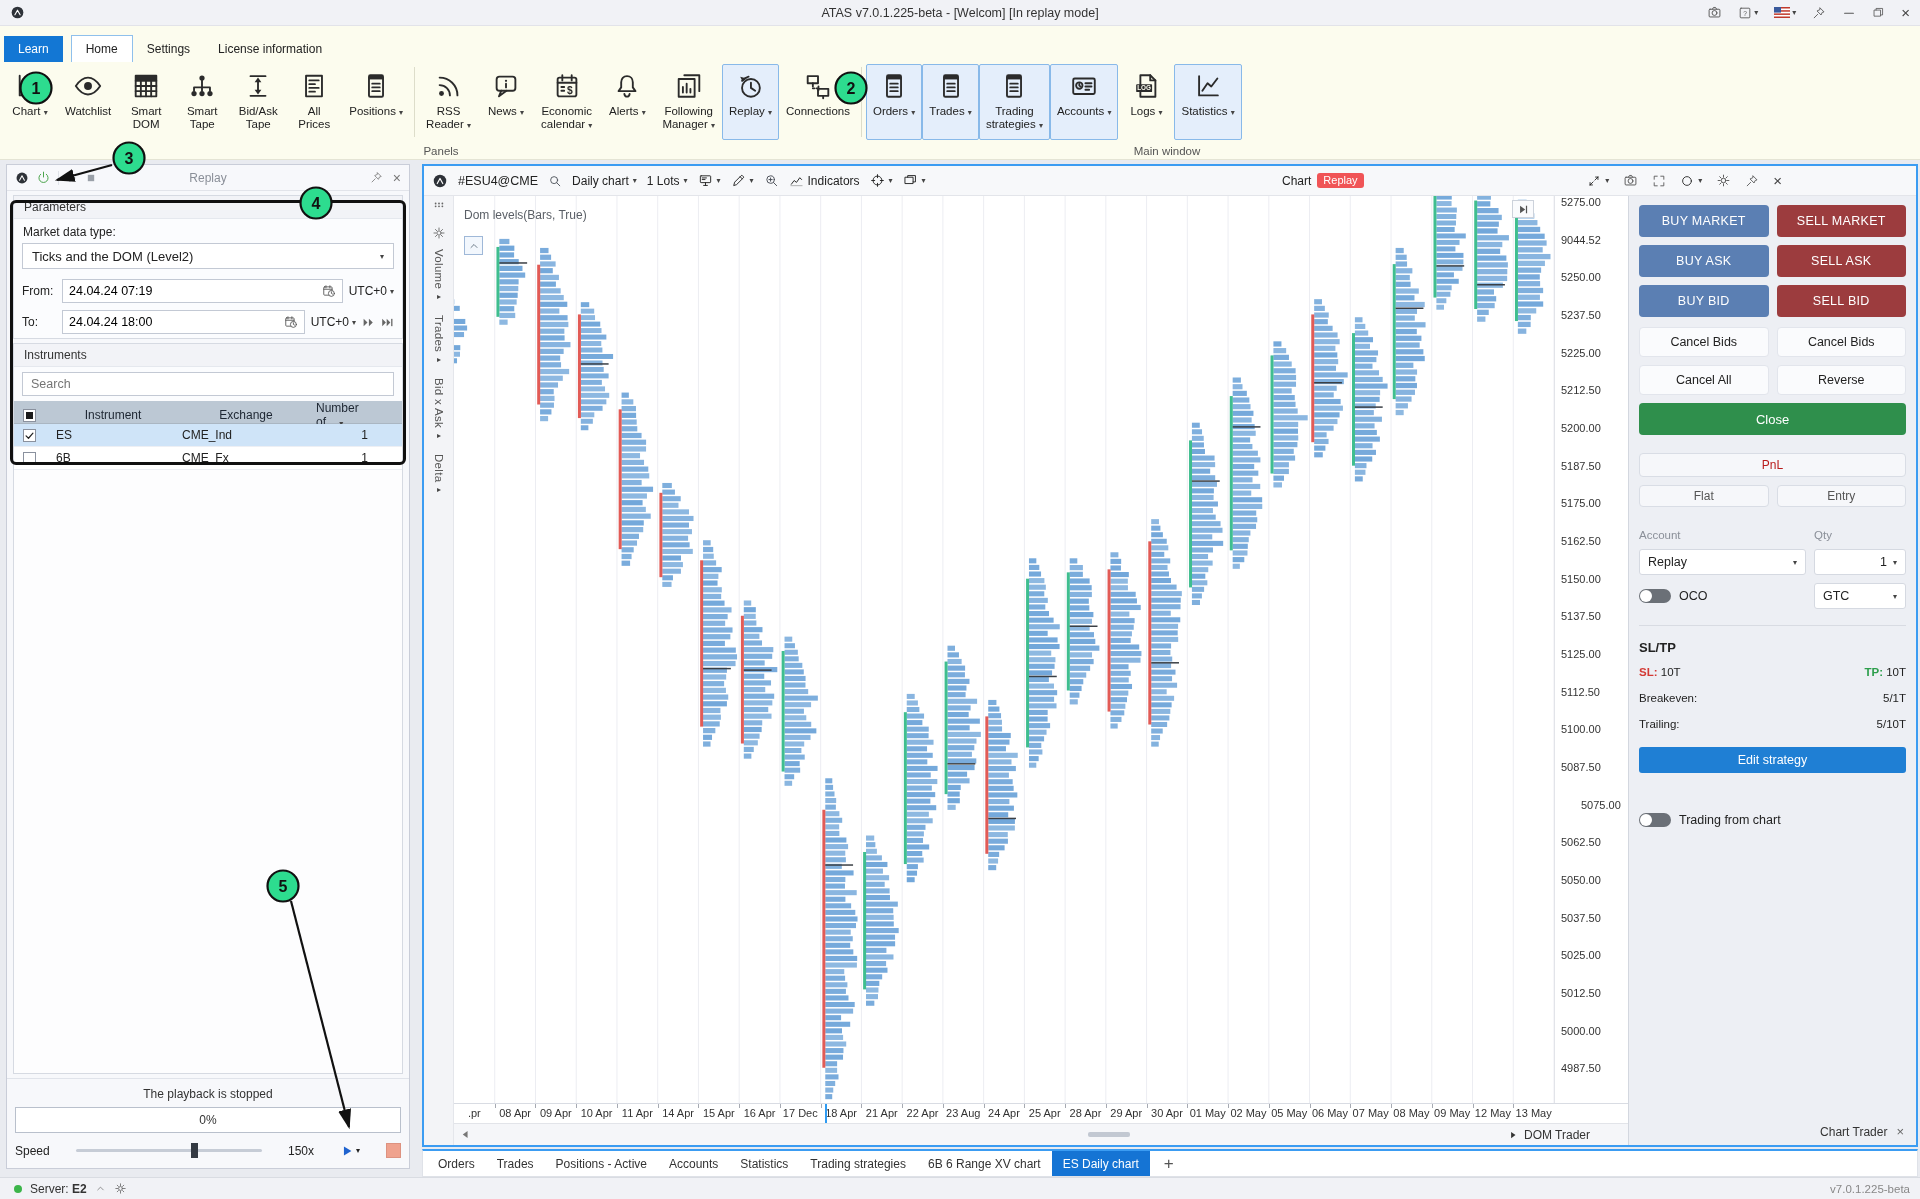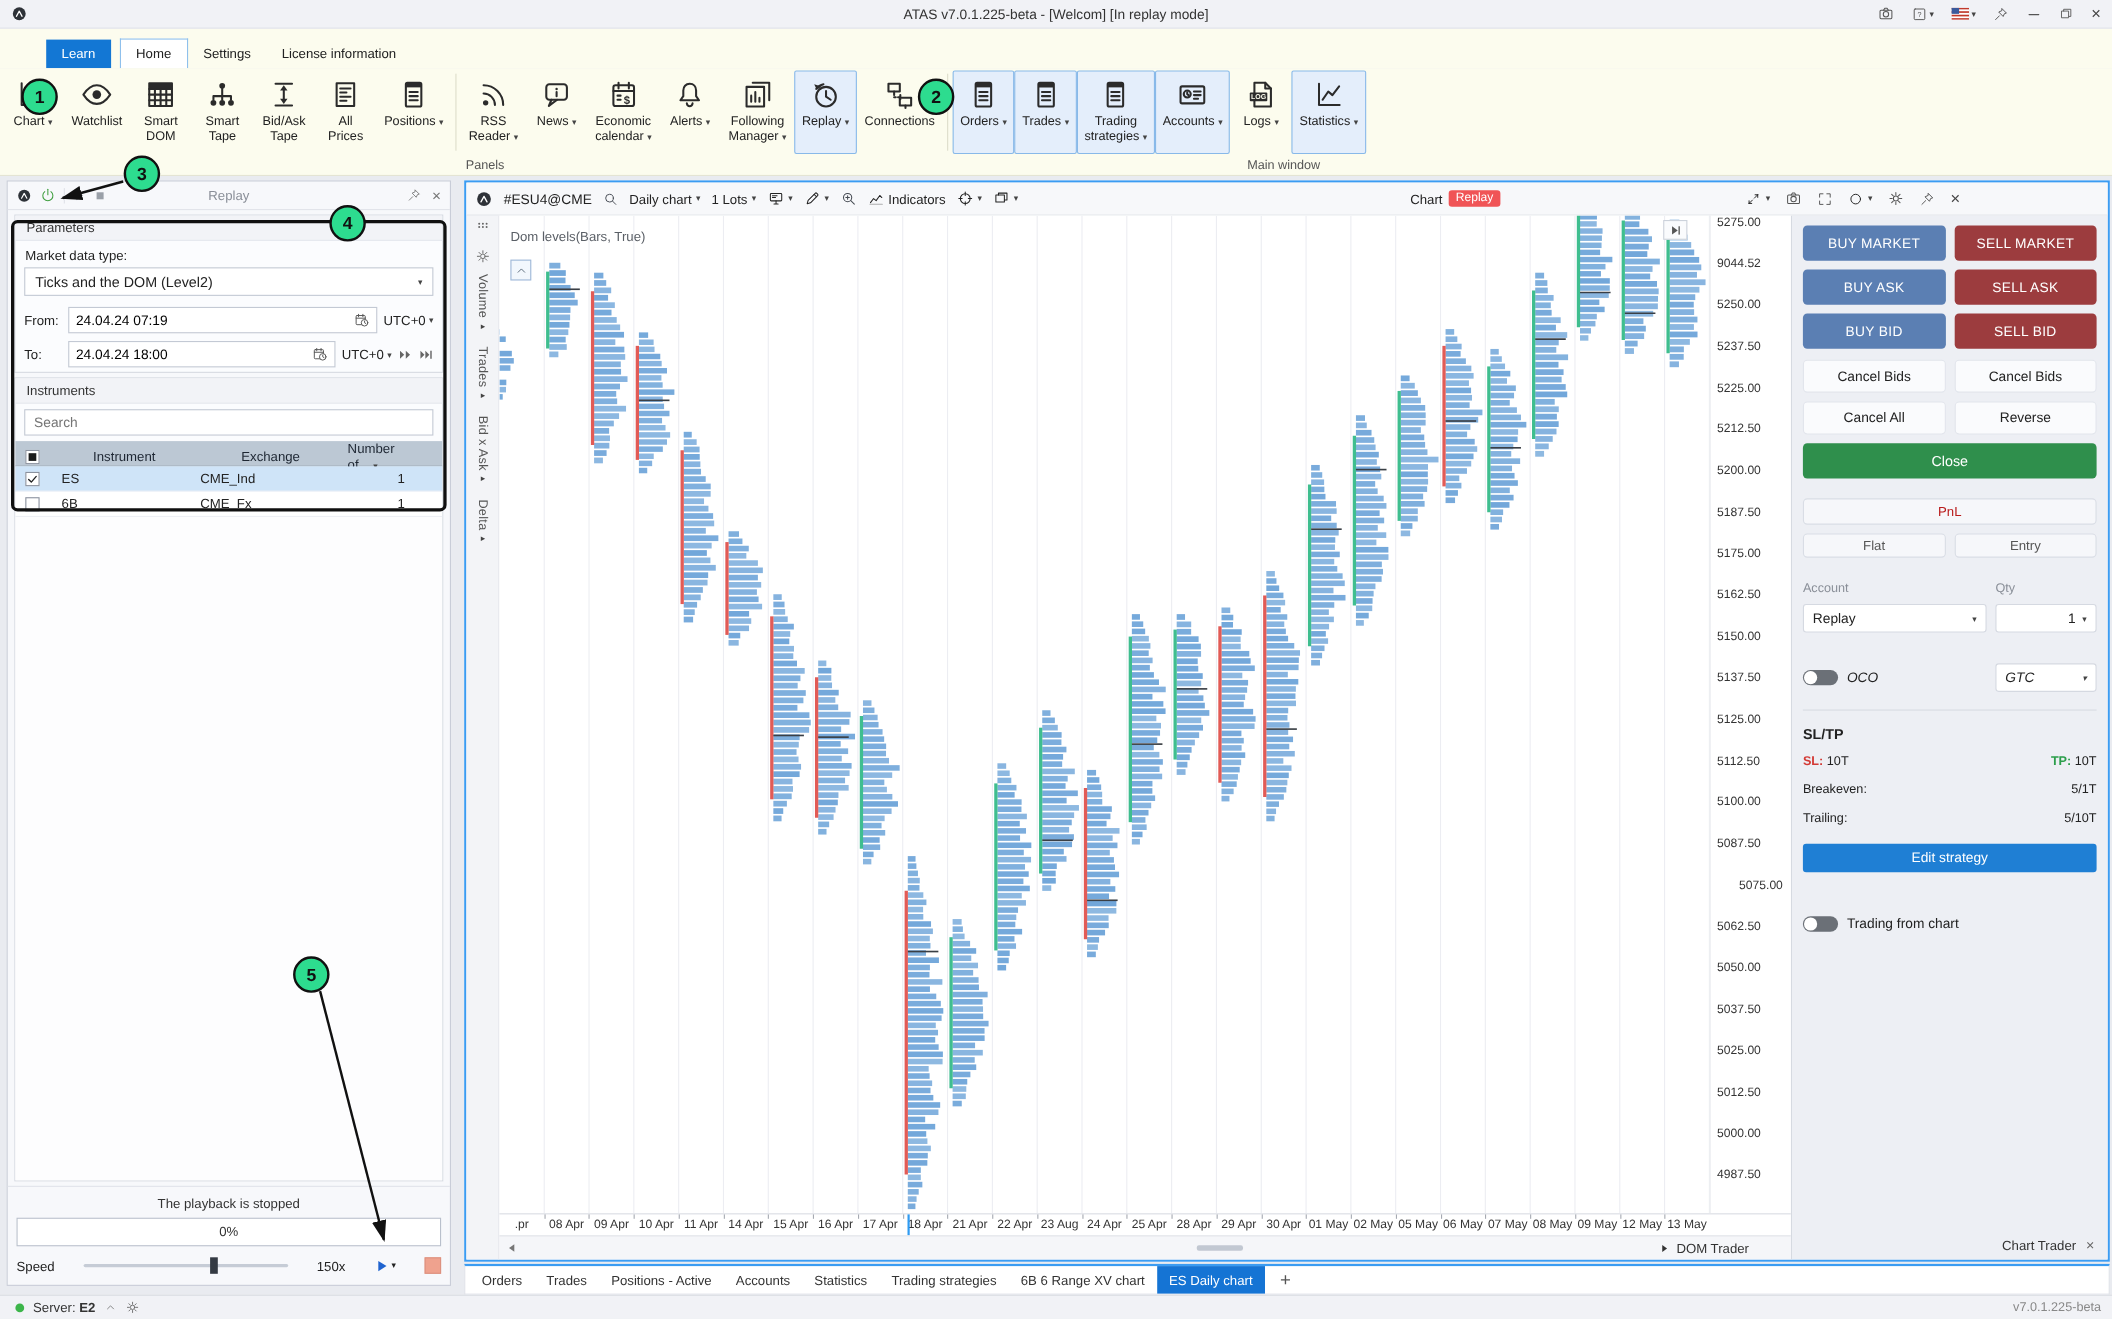--- a/index.html
+++ b/index.html
@@ -11,21 +11,21 @@
   .titlebar { height:26px; background:#f1f2f6; border-bottom:1px solid #e2e3e9; display:flex; align-items:center; padding:0 10px; position:relative; }
   .tb-title { position:absolute; left:50%; transform:translateX(-50%); font-size:12.5px; color:#333; }
   .tb-icons { margin-left:auto; display:flex; gap:16px; align-items:center; color:#555; }
   .tb-icons .icbtn { display:flex; align-items:center; gap:2px; }
   .car { font-size:8px; color:#444; }
 
   
   .tabrow { height:36px; background:#fcfcee; display:fl
 ex; display:flex; align-items:flex-end; padding-left:4px; }
   .tab { padding:6px 14px 6px; font-size:12px; color:#222; }
-  .tab.learn { background:#1377d4; color:#fff; margin-right:8px;margin-left:38px; }
+  .tab.learn { background:#1377d4; color:#fff; margin-right:8px; }
   .tab.active { background:#fff; border:1px solid #8fc0ec; border-bottom:none; }
 
   
   .ribbon { height:98px; background:#fcfcee; border-bottom:1px solid #e4e4d4; position:relative; }
   #ribbon-items { display:flex; align-items:stretch; padding:2px 0 0 2px; height:78px; }
   .rbtn { min-width:56px; padding:3px 6px 1px; display:flex; flex-direction:column; align-items:center; border:1px solid transparent; border-radius:2px; }
   .rbtn .ricon { height:36px; display:flex; align-items:center; color:#2b2b2b; }
   .rlabel { font-size:11.5px; color:#222; text-align:center; line-height:1.12; margin-top:1px; }
   .rbtn.hl { border-color:#88b9e9; background:#e4eefb; }
   .rdiv { width:1px; background:#ddddca; margin:3px 4px; }
@@ -1552,21 +1552,21 @@
               <span class="xa-lab" style="left: 142.593px;">10 Apr</span>
               <span class="xa-tick" style="left: 122.222px;"></span>
               <span class="xa-lab" style="left: 183.333px;">11 Apr</span>
               <span class="xa-tick" style="left: 162.963px;"></span>
               <span class="xa-lab" style="left: 224.074px;">14 Apr</span>
               <span class="xa-tick" style="left: 203.704px;"></span>
               <span class="xa-lab" style="left: 264.815px;">15 Apr</span>
               <span class="xa-tick" style="left: 244.444px;"></span>
               <span class="xa-lab" style="left: 305.556px;">16 Apr</span>
               <span class="xa-tick" style="left: 285.185px;"></span>
-              <span class="xa-lab" style="left: 346.296px;">17 Apr</span>
+              <span class="xa-lab" style="left: 346.296px;">17 Dec</span>
               <span class="xa-tick" style="left: 325.926px;"></span>
               <span class="xa-lab" style="left: 387.037px;">18 Apr</span>
               <span class="xa-tick" style="left: 366.667px;"></span>
               <span class="xa-lab" style="left: 427.778px;">21 Apr</span>
               <span class="xa-tick" style="left: 407.407px;"></span>
               <span class="xa-lab" style="left: 468.519px;">22 Apr</span>
               <span class="xa-tick" style="left: 448.148px;"></span>
               <span class="xa-lab" style="left: 509.259px;">23 Aug</span>
               <span class="xa-tick" style="left: 488.889px;"></span>
               <span class="xa-lab" style="left: 550px;">24 Apr</span>
@@ -1646,21 +1646,21 @@
           <div class="t-selrow">
             <span class="tsel">
                 <span>Replay</span>
                 <span class="car">▾</span>
               </span>
             <span class="tsel">
                 <span style="margin-left:auto;">1</span>
                 <span class="car" style="margin-left:6px;">▾</span>
               </span>
           </div>
-          <div class="t-selrow" style="margin-top:20px;font-style:italic;">
+          <div class="t-selrow" style="margin-top:0;">
             <span class="togrow">
                 <span class="toggle">
                   <span class="knob"></span>
                 </span>
                 <span>OCO</span>
               </span>
             <span class="tsel">
                 <span>GTC</span>
                 <span class="car">▾</span>
               </span>

